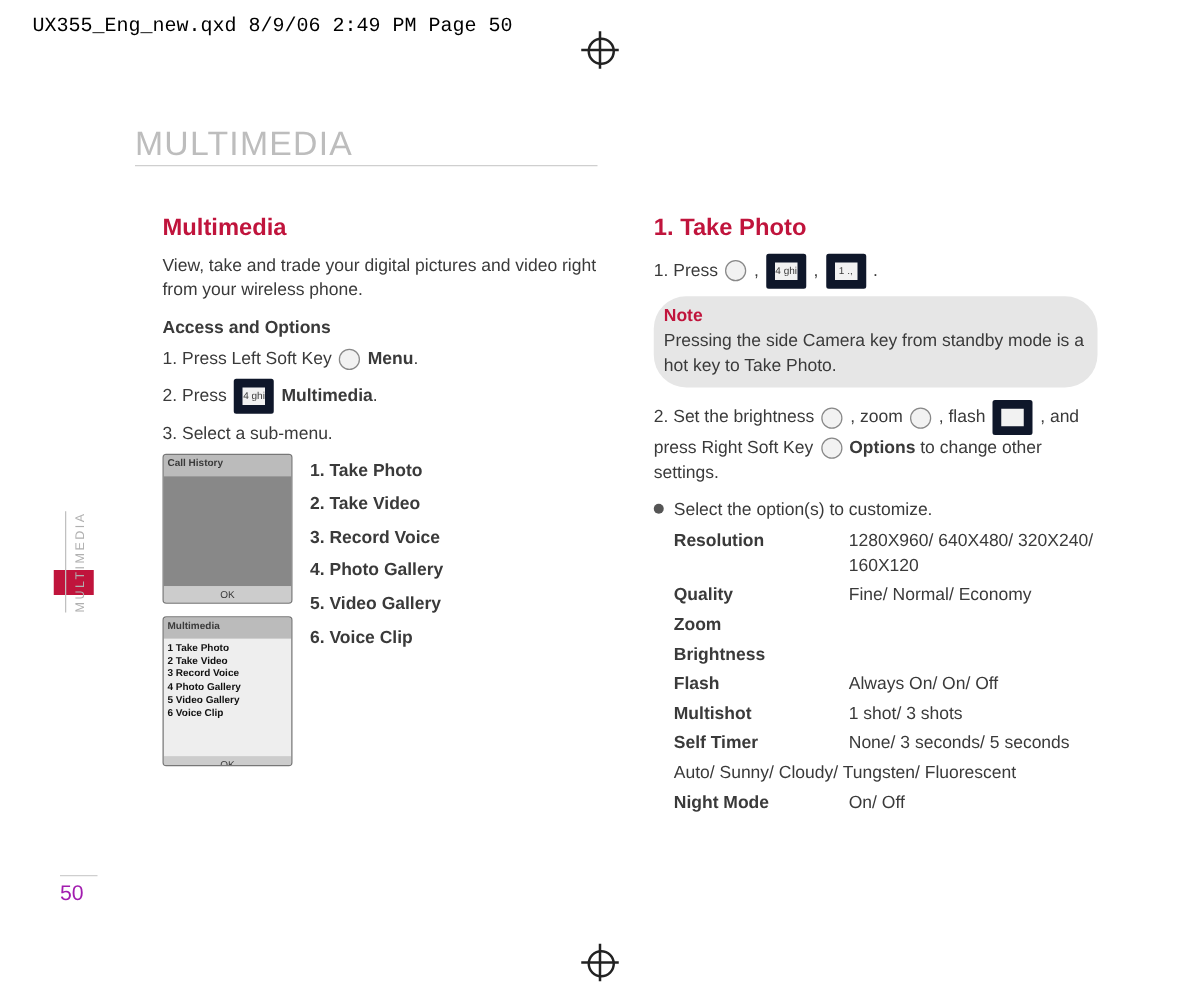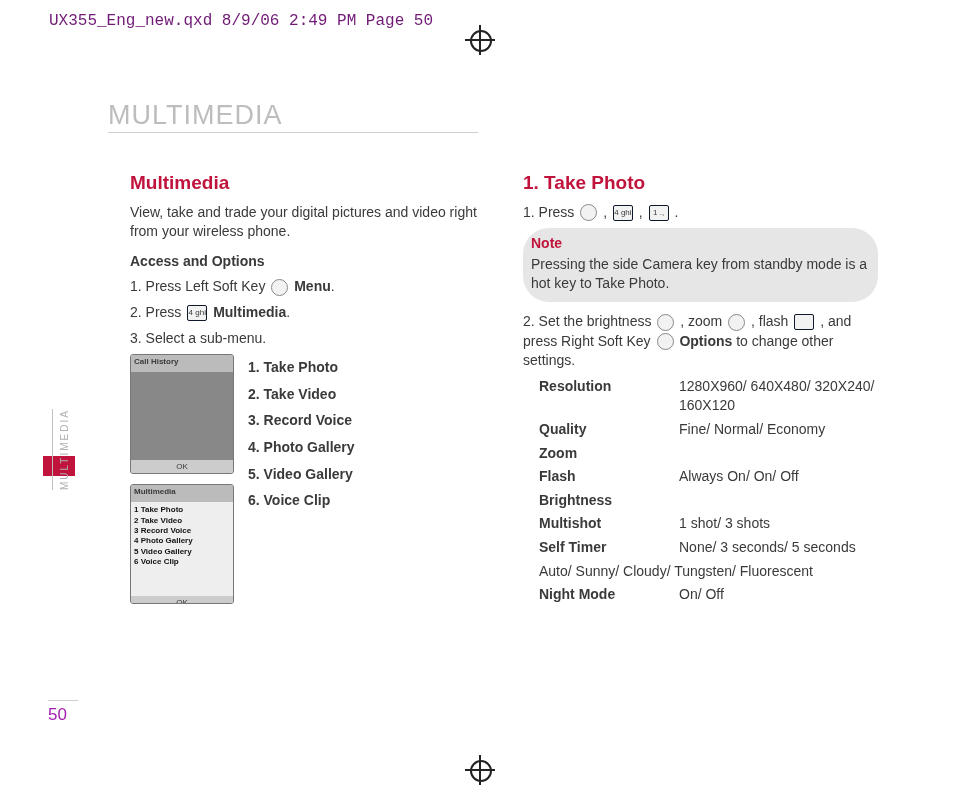--- a/index.html
+++ b/index.html
@@ -8,24 +8,24 @@
     width: 954px;
     height: 793px;
     background: #ffffff;
     font-family: "Myriad Pro", "Segoe UI", Arial, sans-serif;
     color: #3a3a3a;
     position: relative;
   }
   .header-line {
     position: absolute;
     top: 12px;
-    left: 49px;
+    left: 26px;
     font-size: 16px;
     font-family: Courier, monospace;
-    color: #701a75;
+    color: #000000;
   }
   .chapter-title {
     position: absolute;
     top: 100px;
     left: 108px;
     font-size: 27px;
     letter-spacing: 1px;
     color: #bdbdbd;
     font-weight: 400;
   }
@@ -62,21 +62,21 @@
     font-weight: 600;
     margin: 6px 0;
   }
   .step {
     margin: 6px 0;
   }
   .key-icon {
     display: inline-block;
     width: 18px;
     height: 14px;
-    border: 1px solid #0f172a;
+    border: 7px solid #0f172a;
     border-radius: 2px;
     vertical-align: middle;
     font-size: 8px;
     text-align: center;
     line-height: 14px;
     background: #f2f2f2;
     margin: 0 2px;
   }
   .key-circle {
     display: inline-block;
@@ -322,43 +322,47 @@
       <span> , zoom </span>
       <span class="key-circle"></span>
       <span> , flash </span>
       <span class="key-icon"></span>
       <span> , and press Right Soft Key </span>
       <span class="key-circle"></span>
       <span class="bold"> Options</span>
       <span> to change other settings.</span>
     </div>
 
+    <div class="bullet-row">
+      <div class="dot"></div>
+      <div>Select the option(s) to customize.</div>
+    </div>
 
     <div class="opt-table">
       <div class="opt-row">
           <div class="opt-label">Resolution</div>
           <div class="opt-val">1280X960/ 640X480/ 320X240/ 160X120</div>
         </div>
       <div class="opt-row">
           <div class="opt-label">Quality</div>
           <div class="opt-val">Fine/ Normal/ Economy</div>
         </div>
       <div class="opt-row">
           <div class="opt-label">Zoom</div>
           <div class="opt-val"></div>
         </div>
       <div class="opt-row">
+          <div class="opt-label">Brightness</div>
+          <div class="opt-val"></div>
+        </div>
+      <div class="opt-row">
           <div class="opt-label">Flash</div>
           <div class="opt-val">Always On/ On/ Off</div>
         </div>
       <div class="opt-row">
-          <div class="opt-label">Brightness</div>
-          <div class="opt-val"></div>
-        </div>
-      <div class="opt-row">
           <div class="opt-label">Multishot</div>
           <div class="opt-val">1 shot/ 3 shots</div>
         </div>
       <div class="opt-row">
           <div class="opt-label">Self Timer</div>
           <div class="opt-val">None/ 3 seconds/ 5 seconds</div>
         </div>
       <div class="opt-row">
           <div class="opt-val">Auto/ Sunny/ Cloudy/ Tungsten/ Fluorescent</div>
         </div>

